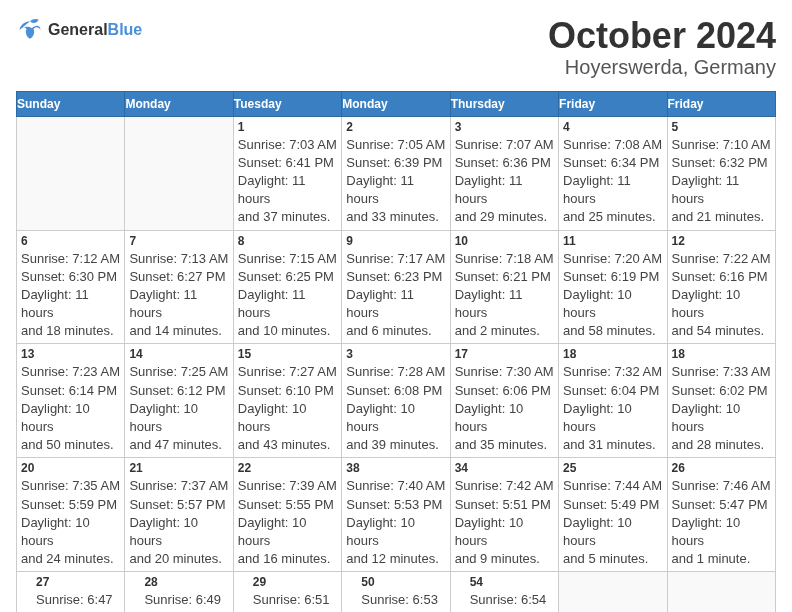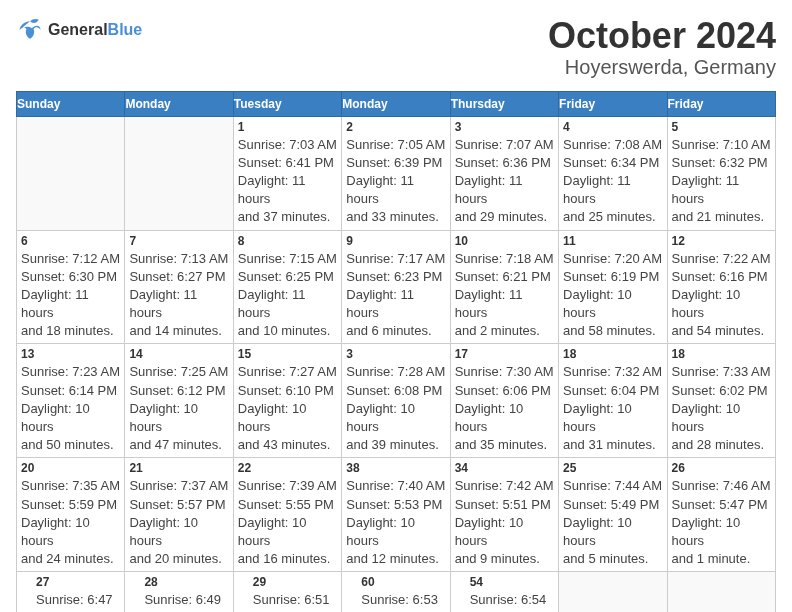--- a/index.html
+++ b/index.html
@@ -239,21 +239,21 @@
           </td>
           <td>
             <span class="day-number">28</span>
             <div class="day-info">Sunrise: 6:49 AM<br>Sunset: 4:44 PM<br>Daylight: 9 hours<br>and 54 minutes.</div>
           </td>
           <td>
             <span class="day-number">29</span>
             <div class="day-info">Sunrise: 6:51 AM<br>Sunset: 4:42 PM<br>Daylight: 9 hours<br>and 50 minutes.</div>
           </td>
           <td>
-            <span class="day-number">60</span>
+            <span class="day-number">50</span>
             <div class="day-info">Sunrise: 6:53 AM<br>Sunset: 4:40 PM<br>Daylight: 9 hours<br>and 47 minutes.</div>
           </td>
           <td>
             <span class="day-number">54</span>
             <div class="day-info">Sunrise: 6:54 AM<br>Sunset: 4:38 PM<br>Daylight: 9 hours<br>and 43 minutes.</div>
           </td>
           <td class="empty"></td>
           <td class="empty"></td>
         </tr>
       </tbody>

